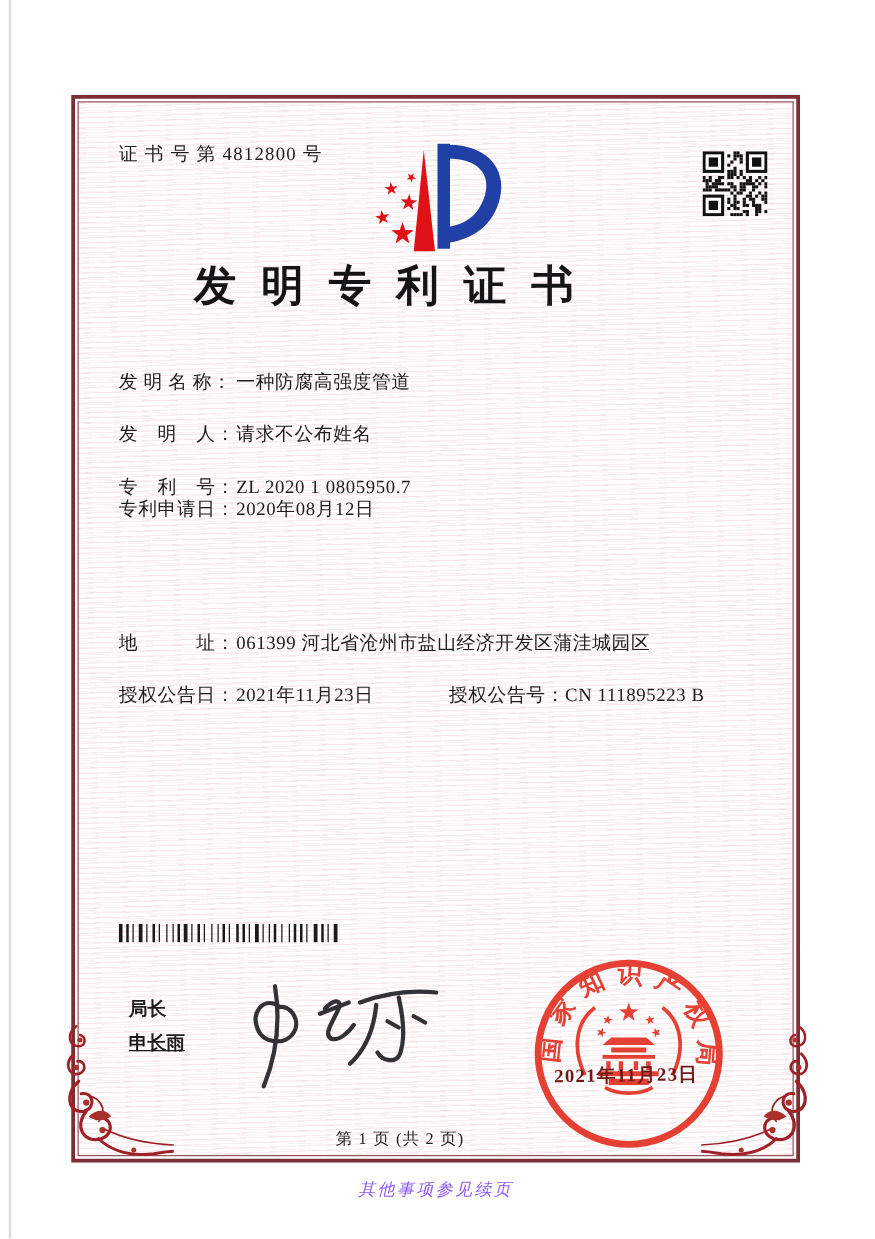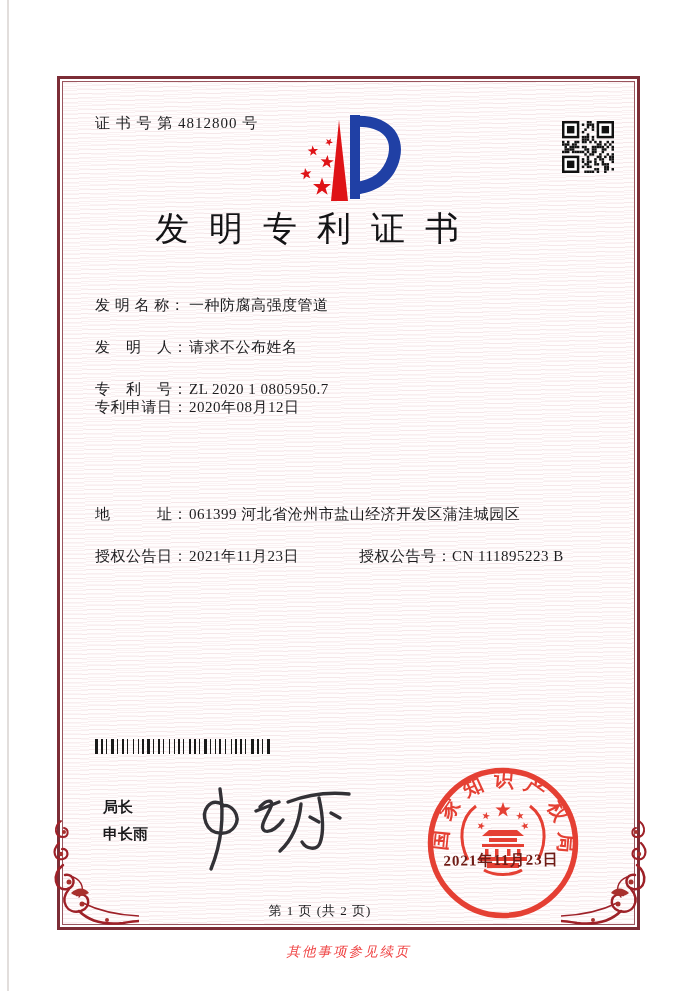--- a/index.html
+++ b/index.html
@@ -21,44 +21,44 @@
     background:
       repeating-linear-gradient(178deg, rgba(216,162,172,.16) 0 1px, rgba(255,255,255,0) 1px 4px),
       repeating-linear-gradient(2deg, rgba(216,162,172,.10) 0 1px, rgba(255,255,255,0) 1px 5px),
       #fffdfd;
   }
   .cert-no{position:absolute; left:95px; top:114px; font-size:15px; letter-spacing:1px;}
   .logo{position:absolute; left:288px; top:112px; width:132px; height:93px;}
   .qr{position:absolute; left:562px; top:121px; width:52px; height:52px;}
   .title{
     position:absolute; left:57px; top:206px; width:520px;
-    text-align:center; font-size:34px; font-weight:400; letter-spacing:20px; 
+    text-align:center; font-size:34px; font-weight:700; letter-spacing:20px; 
     box-sizing:border-box; color:#141416;
   }
   .frow{position:absolute; left:95px; width:530px; font-size:15px; white-space:nowrap; letter-spacing:.5px;}
   .flabel{display:inline-block; min-width:94px;}
   .fv-fixed{display:inline-block; width:170px;}
   .body-text{
     position:absolute; left:95px; top:576px; width:519px;
     font-size:13.6px; line-height:21.4px; color:#2a2a2c; font-style:italic;
   }
   .body-text p{margin:0; text-indent:2em;}
   .barcode{position:absolute; left:95px; top:739px; width:178px; height:15px;}
   .sig-title{position:absolute; left:103px; top:798px; font-size:15px; font-weight:600;}
-  .sig-name{position:absolute; left:103px; top:825px; font-size:15px; font-weight:600;}
+  .sig-name{position:absolute; left:103px; top:825px; font-size:15px; font-weight:600;text-decoration:underline;}
   .signature{position:absolute; left:172px; top:780px; width:200px; height:100px;}
   .seal{position:absolute; left:424px; top:764px; width:158px; height:158px;}
   .seal-date{
     position:absolute; left:415px; top:851px; width:172px; text-align:center;
     font-size:15px; font-weight:700; color:#6f1b15; letter-spacing:1px; transform:rotate(-.8deg);
   }
   .page-info{position:absolute; left:57px; top:902px; width:526px; text-align:center; font-size:13px; letter-spacing:1px;}
   .continuation{
     position:absolute; left:57px; top:943px; width:583px; text-align:center;
-    font-size:13.5px; letter-spacing:2px; font-style:italic; color:#ef4444;
+    font-size:13.5px; letter-spacing:2px; font-style:italic; color:#8b5cf6;
   }
   .corner{position:absolute; width:90px; height:120px;}
   .corner-left{left:49px; top:817px;}
   .corner-right{left:561px; top:817px; transform:scaleX(-1);}
 </style>
 </head>
 <body>
 
 <div class="page">
 

